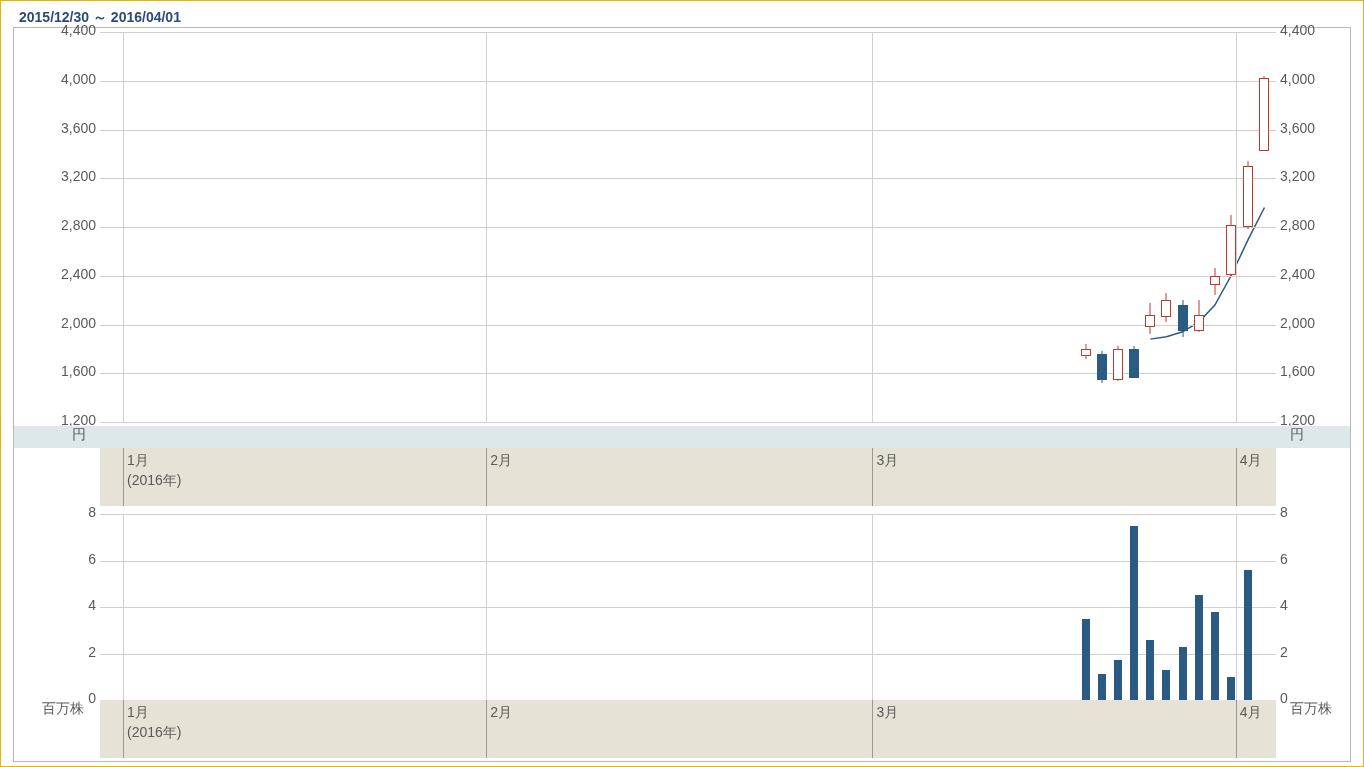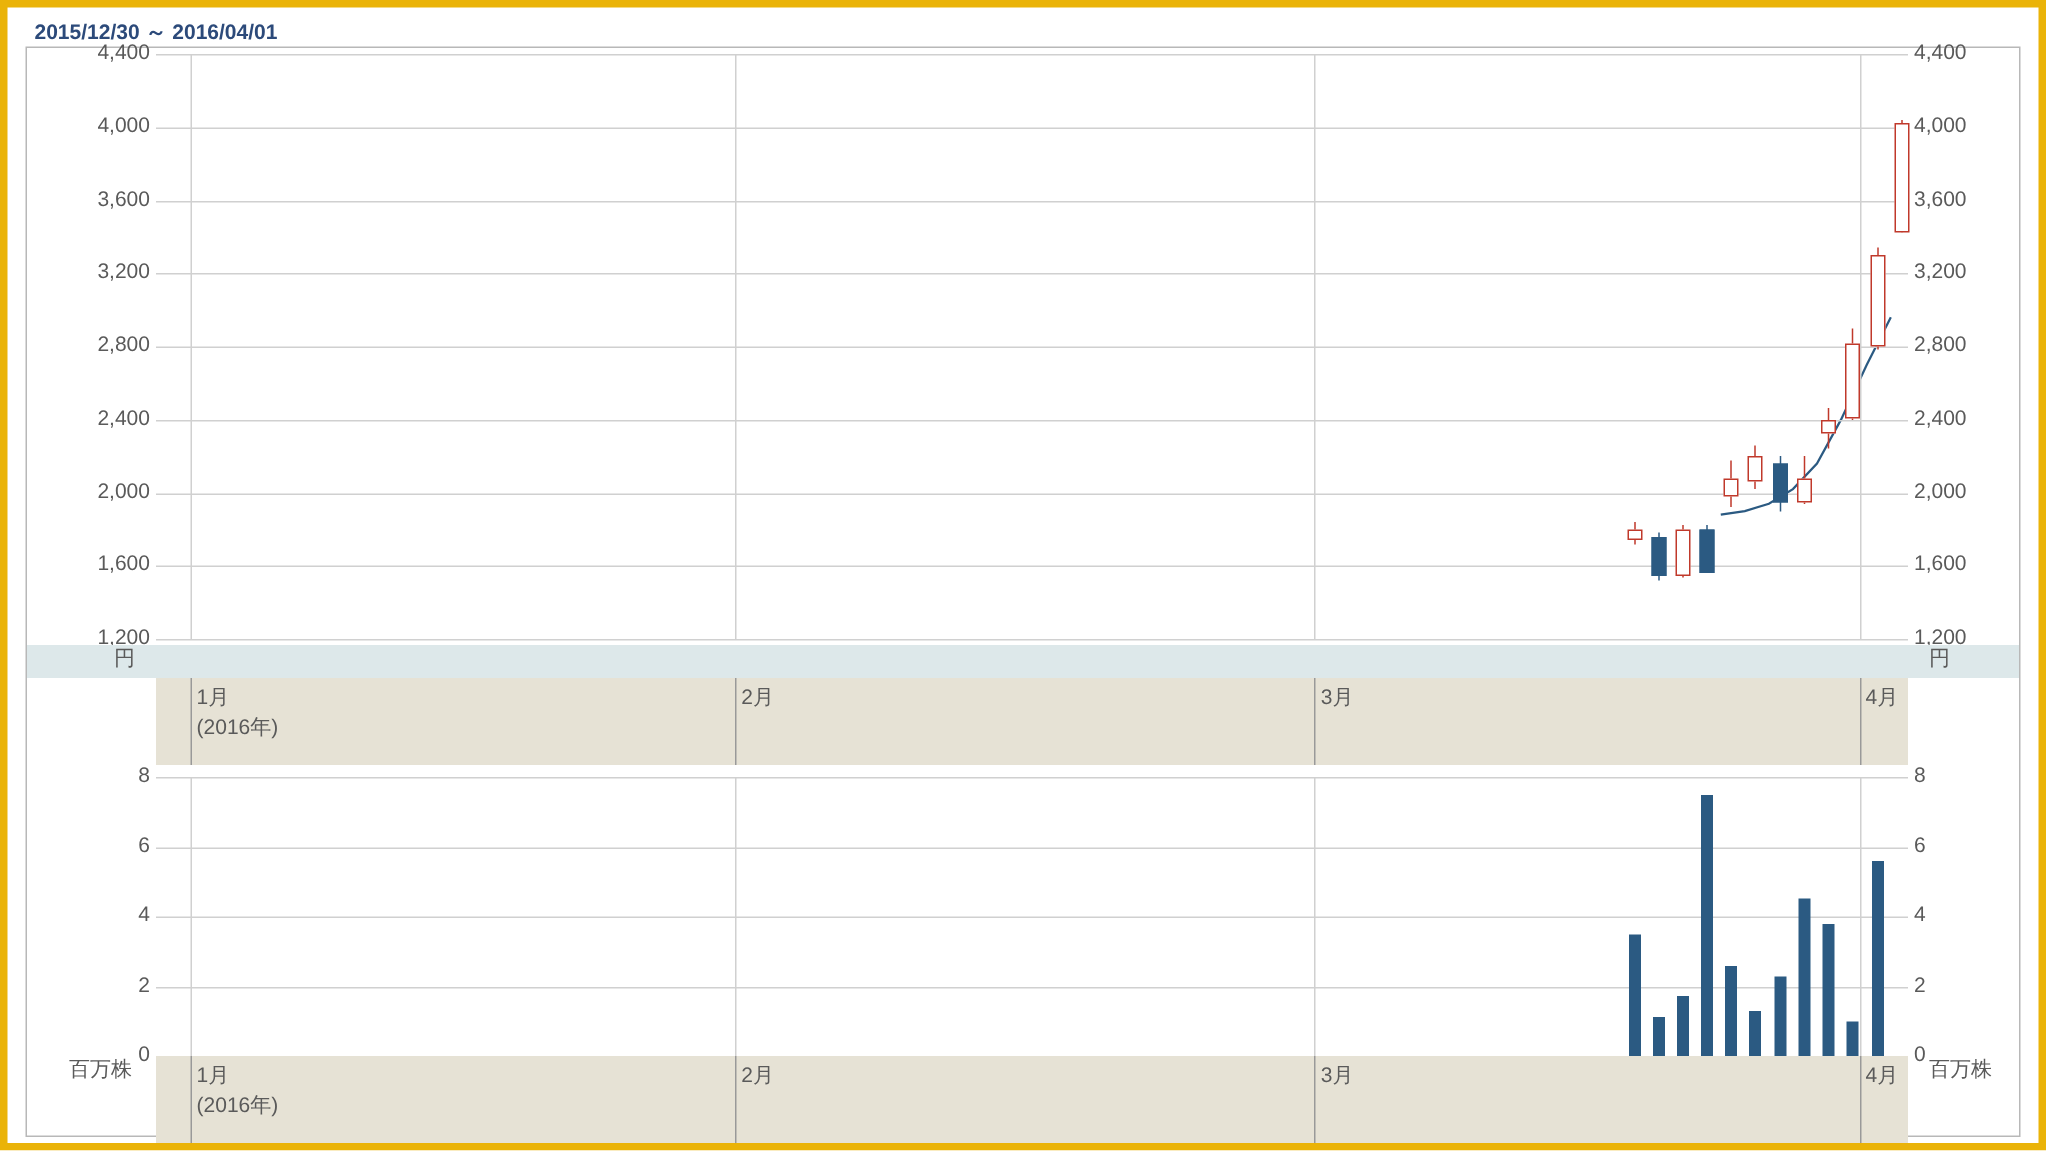--- a/index.html
+++ b/index.html
@@ -1,16 +1,16 @@
 <!DOCTYPE html>
 <html><head>
 <meta charset="utf-8">
 <style>
   html,body{margin:0;padding:0;background:#fff;font-family:"Meiryo","Hiragino Kaku Gothic Pro",sans-serif;font-size:13px;color:#333;}
-  .root{width:1364px;height:767px;box-sizing:border-box;border:5px solid #eab308;position:relative;}
+  .root{width:1364px;height:767px;box-sizing:border-box;border:1px solid #eab308;position:relative;}
   .date-range{position:absolute;left:18px;top:8px;color:#2c4a7a;font-size:14px;font-weight:bold;}
   .chart-frame{position:absolute;left:12px;top:26px;right:12px;bottom:4px;border:1px solid #b8b8b8;}
   
   .price-panel{position:absolute;left:0;top:0;right:0;height:420px;}
   .plot-area{position:absolute;left:86px;top:4px;right:74px;height:390px;background:#fff;}
   .plot-area .grid-line{position:absolute;left:0;right:0;border-top:1px solid #d0d0d0;}
   .ytick-left,.ytick-right{position:absolute;font-size:14px;color:#5a5a5a;}
   .ytick-left{right:calc(100% - 82px);text-align:right;width:60px;}
   .ytick-right{left:calc(100% - 70px);width:60px;text-align:left;}
   .unit-bar{position:absolute;left:0;right:0;height:22px;background:#dde8ea;}

